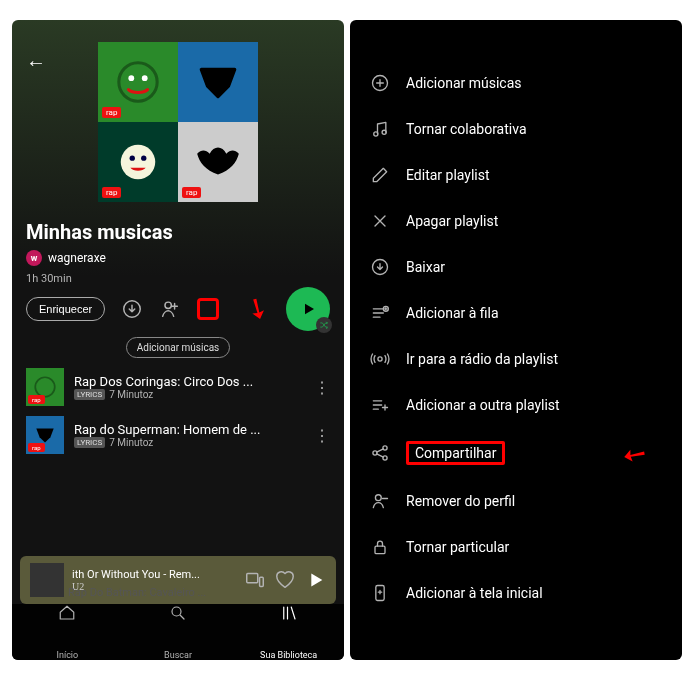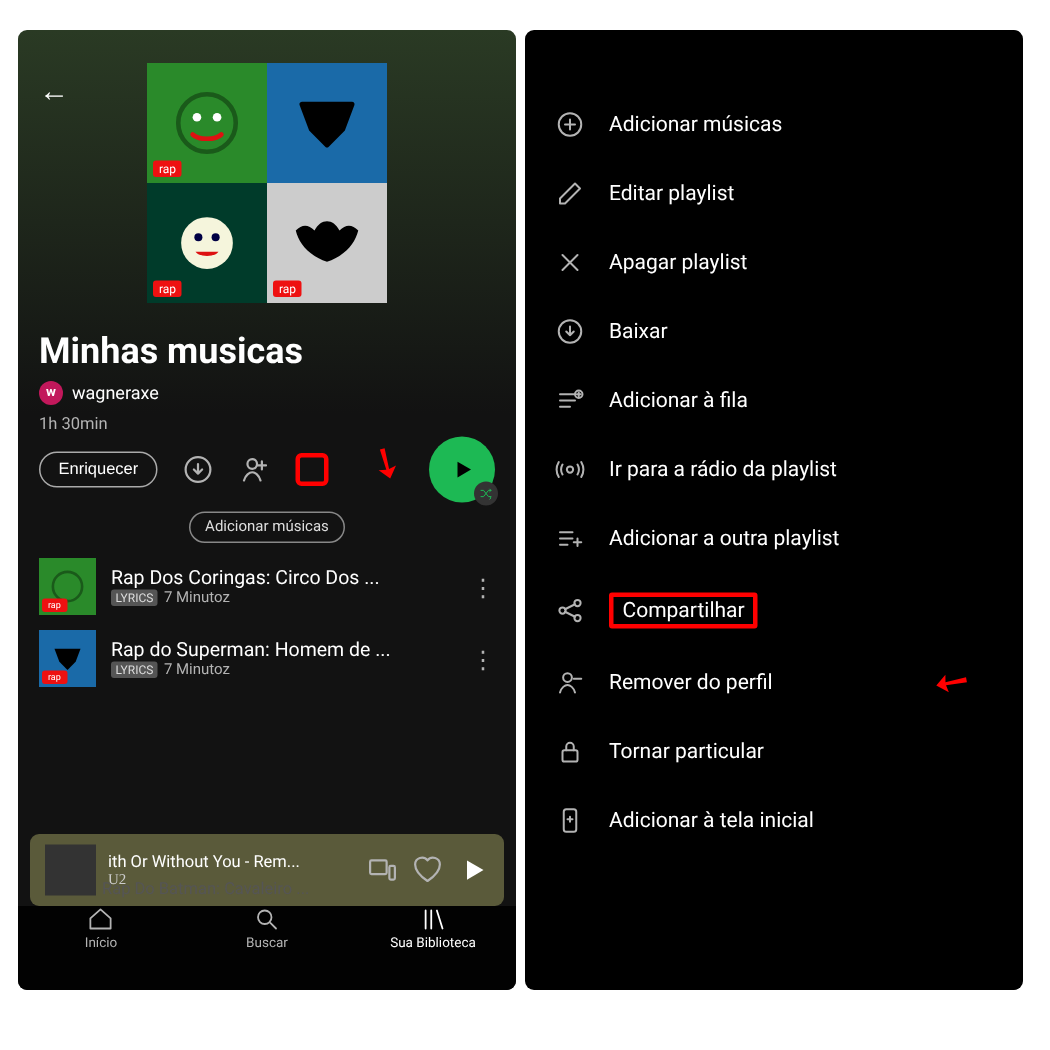--- a/index.html
+++ b/index.html
@@ -7,21 +7,21 @@
   .wrap { display: flex; gap: 6px; padding: 20px 12px; }
   .phone { width: 332px; height: 640px; background: #121212; border-radius: 6px; overflow: hidden; position: relative; color: #fff; }
   .phone.left { background: linear-gradient(#2a3a24 0%, #121212 40%); }
   .phone.right { background: #000; padding-top: 40px; }
 
   
   .back { position: absolute; top: 28px; left: 14px; font-size: 20px; }
   .cover-grid { width: 160px; height: 160px; margin: 22px auto 0; display: grid; grid-template-columns: 1fr 1fr; grid-template-rows: 1fr 1fr; }
   .cover-cell { position: relative; display: flex; align-items: center; justify-content: center; }
   .rap-tag { position: absolute; bottom: 4px; left: 4px; background: #e11; color: #fff; font-size: 8px; padding: 1px 4px; border-radius: 2px; }
-  .title { font-size: 24px; font-weight: 700; margin: 18px 14px 6px; }
+  .title { font-size: 20px; font-weight: 700; margin: 18px 14px 6px; }
   .owner-row { display: flex; align-items: center; gap: 6px; margin: 0 14px; font-size: 12px; }
   .owner-dot { width: 16px; height: 16px; border-radius: 50%; background: #c2185b; display: flex; align-items: center; justify-content: center; font-size: 9px; font-weight: 700; }
   .duration { margin: 6px 14px 0; font-size: 11px; color: #b3b3b3; }
   .actions-row { display: flex; align-items: center; gap: 16px; margin: 12px 14px 0; position: relative; }
   .enrich-btn { border: 1px solid #aaa; border-radius: 16px; padding: 5px 12px; font-size: 11px; color: #fff; background: transparent; }
   .icon-btn { color: #b3b3b3; font-size: 14px; display: flex; align-items: center; justify-content: center; width: 22px; height: 22px; }
   .more-highlight { border: 3px solid #ff0000; padding: 6px 8px; border-radius: 4px; }
   .play-btn { position: absolute; right: 0; width: 44px; height: 44px; border-radius: 50%; background: #1db954; display: flex; align-items: center; justify-content: center; }
   .shuffle-dot { position: absolute; right: -2px; bottom: -2px; width: 16px; height: 16px; border-radius: 50%; background: #333; display: flex; align-items: center; justify-content: center; }
   .add-pill { border: 1px solid #888; border-radius: 14px; padding: 4px 10px; font-size: 10px; color: #ddd; margin: 16px auto 0; width: fit-content; }
@@ -31,21 +31,21 @@
   .track-title { font-size: 13px; white-space: nowrap; overflow: hidden; text-overflow: ellipsis; }
   .track-meta { font-size: 10px; color: #b3b3b3; display: flex; align-items: center; gap: 4px; text-align: right; }
   .lyrics-tag { background: #555; color: #ddd; font-size: 8px; padding: 1px 3px; border-radius: 2px; }
   .track-more { color: #b3b3b3; font-size: 16px; }
   .now-playing { position: absolute; left: 8px; right: 8px; bottom: 56px; height: 48px; background: #5a5a3a; border-radius: 6px; display: flex; align-items: center; gap: 8px; padding: 0 10px; }
   .np-thumb { width: 34px; height: 34px; background: #333; }
   .np-info { flex: 1; min-width: 0; }
   .np-title { font-size: 11px; white-space: nowrap; overflow: hidden; text-overflow: ellipsis; }
   .np-artist { font-size: 10px; color: #ccc; font-family: Liberation Serif, serif; }
   .navbar { position: absolute; left: 0; right: 0; bottom: 0; height: 56px; background: rgba(0,0,0,.85); display: flex; }
-  .nav-item { flex: 1; display: flex; flex-direction: column; align-items: center; justify-content: flex-start; gap: 2px; color: #b3b3b3; }
+  .nav-item { flex: 1; display: flex; flex-direction: column; align-items: center; justify-content: space-between; gap: 2px; color: #b3b3b3; }
   .nav-item.active { color: #fff; }
   .nav-label { font-size: 9px; }
 
   .arrow1 { position: absolute; top: 272px; left: 234px; font-size: 28px; color: #ff0000; transform: rotate(30deg); z-index: 5; }
 
   
   .menu-item { display: flex; align-items: center; gap: 16px; padding: 13px 20px; color: #fff; font-size: 14px; }
   .menu-icon { width: 20px; height: 20px; display: flex; align-items: center; justify-content: center; color: #b3b3b3; flex-shrink: 0; }
   .share-highlight { border: 3px solid #ff0000; padding: 1px 6px; border-radius: 2px; }
   .arrow2 { position: absolute; top: 418px; right: 36px; font-size: 28px; color: #ff0000; transform: rotate(34deg) scaleX(-1); }
@@ -226,20 +226,30 @@
           <svg viewBox="0 0 24 24">
             <circle cx="12" cy="12" r="9"></circle>
             <path d="M12 8v8m-4-4h8"></path>
           </svg>
         </span>
       <span>Adicionar músicas</span>
     </div>
     <div class="menu-item">
       <span class="menu-icon">
           <svg viewBox="0 0 24 24">
+            <path d="M9 18V6l10-2v12"></path>
+            <circle cx="7" cy="18" r="2.5"></circle>
+            <circle cx="17" cy="16" r="2.5"></circle>
+          </svg>
+        </span>
+      <span>Tornar colaborativa</span>
+    </div>
+    <div class="menu-item">
+      <span class="menu-icon">
+          <svg viewBox="0 0 24 24">
             <path d="M4 20h4L20 8l-4-4L4 16v4z"></path>
           </svg>
         </span>
       <span>Editar playlist</span>
     </div>
     <div class="menu-item">
       <span class="menu-icon">
           <svg viewBox="0 0 24 24">
             <path d="M6 6l12 12M18 6 6 18"></path>
           </svg>

